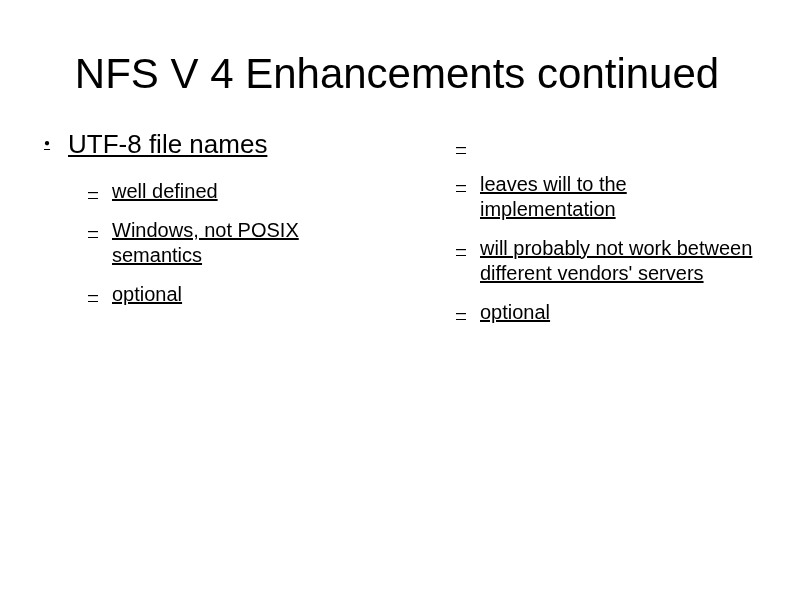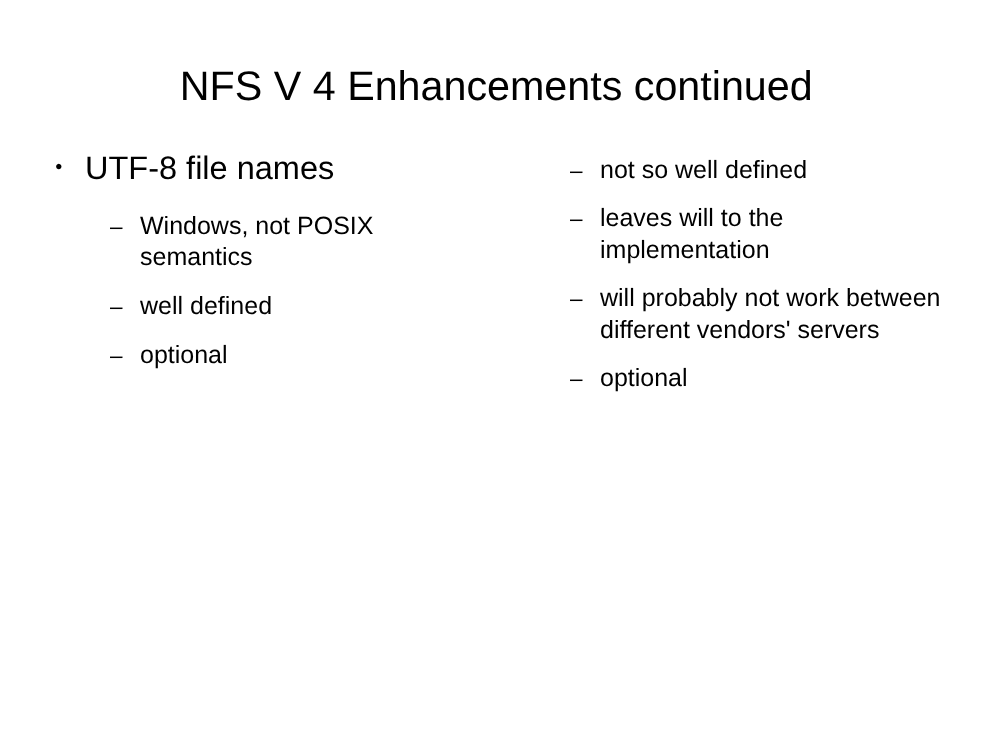--- a/index.html
+++ b/index.html
@@ -1,19 +1,19 @@
 <!DOCTYPE html>
 <html><head>
 <meta charset="utf-8">
 <style>
   * { margin: 0; padding: 0; box-sizing: border-box; }
   html, body { width: 794px; height: 595px; background: #ffffff; font-family: "Comic Sans MS", "Comic Sans", cursive, sans-serif; color: #000; }
   .slide { width: 794px; height: 595px; padding: 50px 40px 30px 40px; }
-  .title { font-size: 33px; text-align: center; margin-bottom: 30px; font-weight: normal; }
-  .columns { display: flex; gap: 22px; }
+  .title { font-size: 42px; text-align: center; margin-bottom: 30px; font-weight: normal; }
+  .columns { display: flex; gap: 22px; text-decoration: underline; }
   .col { flex: 1; }
   .top-item { display: flex; align-items: flex-start; margin-bottom: 18px; }
   .disc { flex: 0 0 28px; font-size: 14px; line-height: 30px; text-align: left; padding-left: 4px; }
   .disc::before { content: "●"; font-size: 10px; position: relative; top: -2px; }
   .top-text { font-size: 26px; line-height: 1.25; }
   .sublist { margin-left: 48px; margin-top: 6px; }
   .sub-item { display: flex; align-items: flex-start; margin-bottom: 14px; }
   .dash { flex: 0 0 24px; font-size: 18px; line-height: 24px; }
   .dash::before { content: "–"; }
   .sub-text { font-size: 20px; line-height: 1.25; }
@@ -29,40 +29,39 @@
     <div class="col">
 
       <div class="top-item">
         <span class="disc"></span>
         <span class="top-text">UTF-8 file names</span>
       </div>
 
       <div class="sublist">
         <div class="sub-item">
           <span class="dash"></span>
-          <span class="sub-text">Windows, not POSIX semantics</span>
+          <span class="sub-text">well defined</span>
         </div>
         <div class="sub-item">
           <span class="dash"></span>
-          <span class="sub-text">well defined</span>
+          <span class="sub-text">Windows, not POSIX semantics</span>
         </div>
         <div class="sub-item">
           <span class="dash"></span>
           <span class="sub-text">optional</span>
         </div>
       </div>
 
     </div>
 
     <div class="col">
 
       <div class="sublist">
         <div class="sub-item">
           <span class="dash"></span>
-          <span class="sub-text">not so well defined</span>
         </div>
         <div class="sub-item">
           <span class="dash"></span>
           <span class="sub-text">leaves will to the implementation</span>
         </div>
         <div class="sub-item">
           <span class="dash"></span>
           <span class="sub-text">will probably not work between different vendors' servers</span>
         </div>
         <div class="sub-item">

